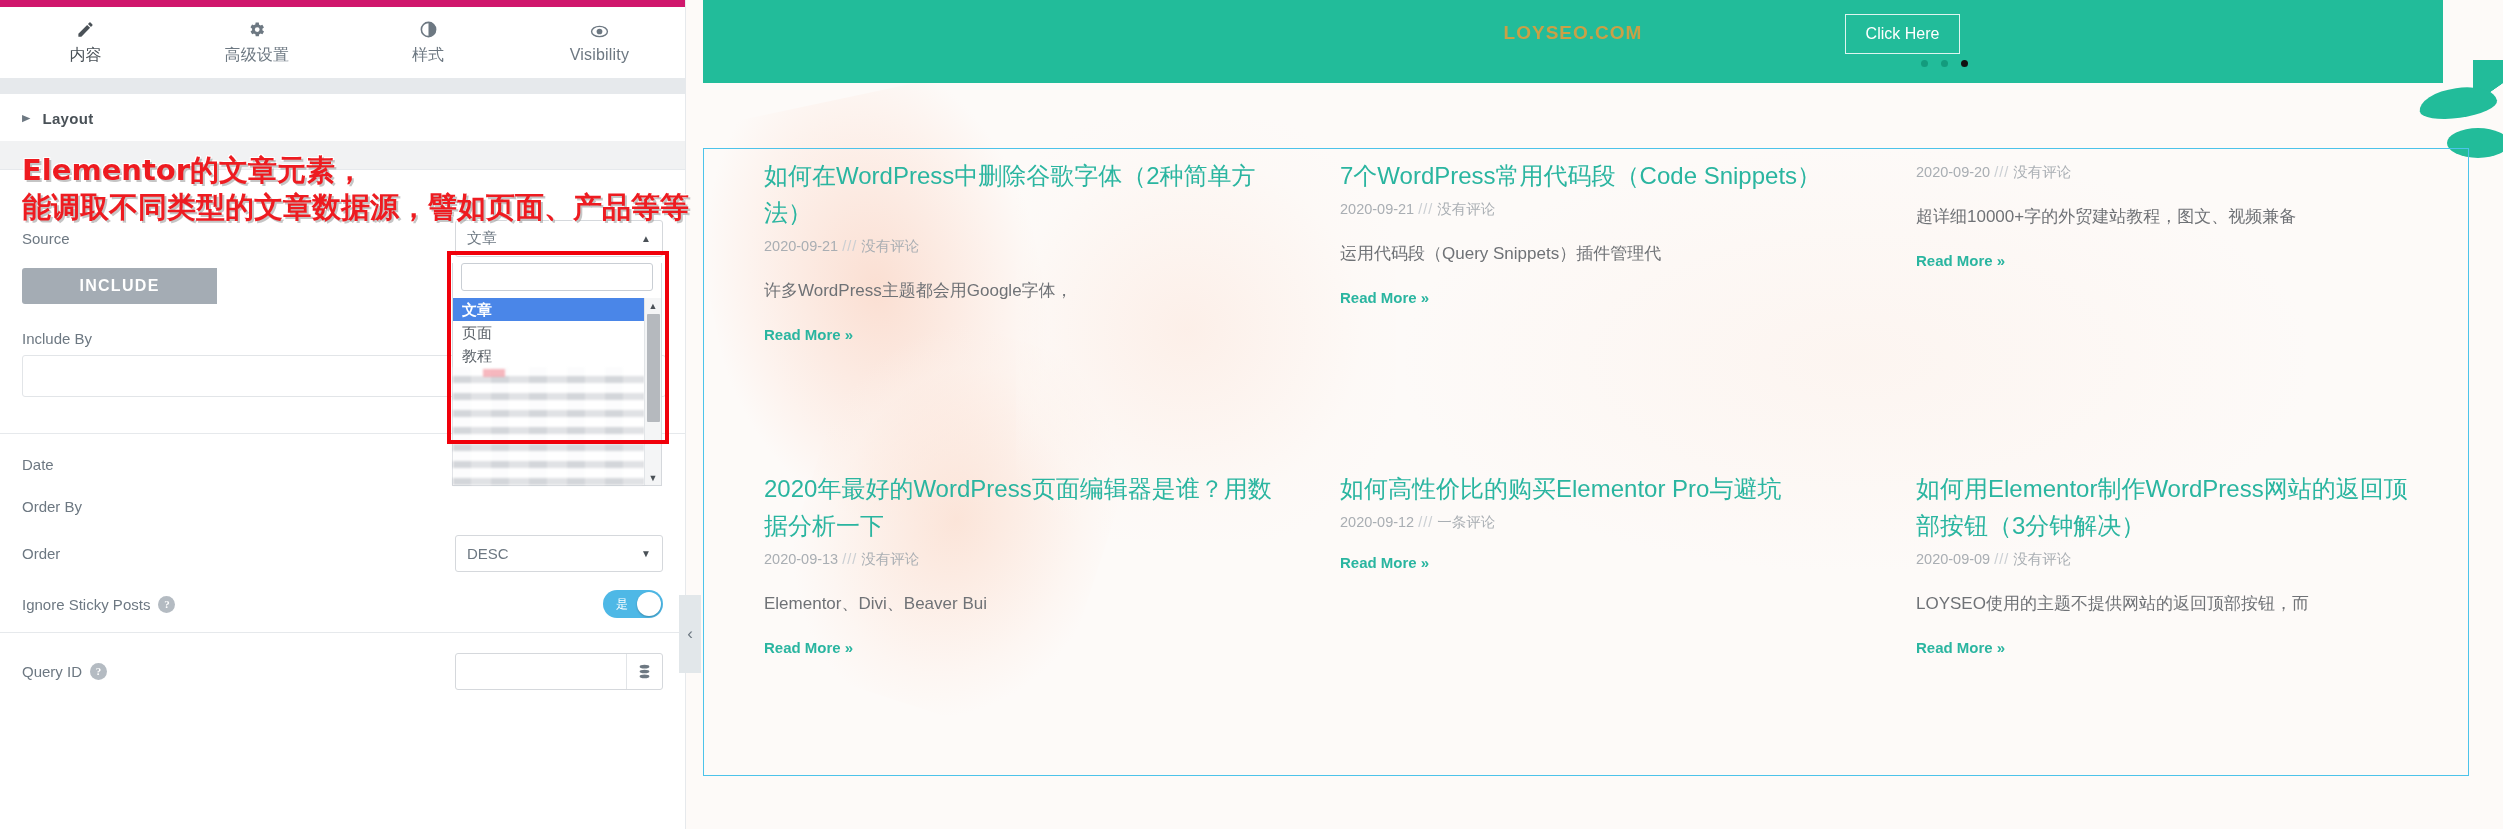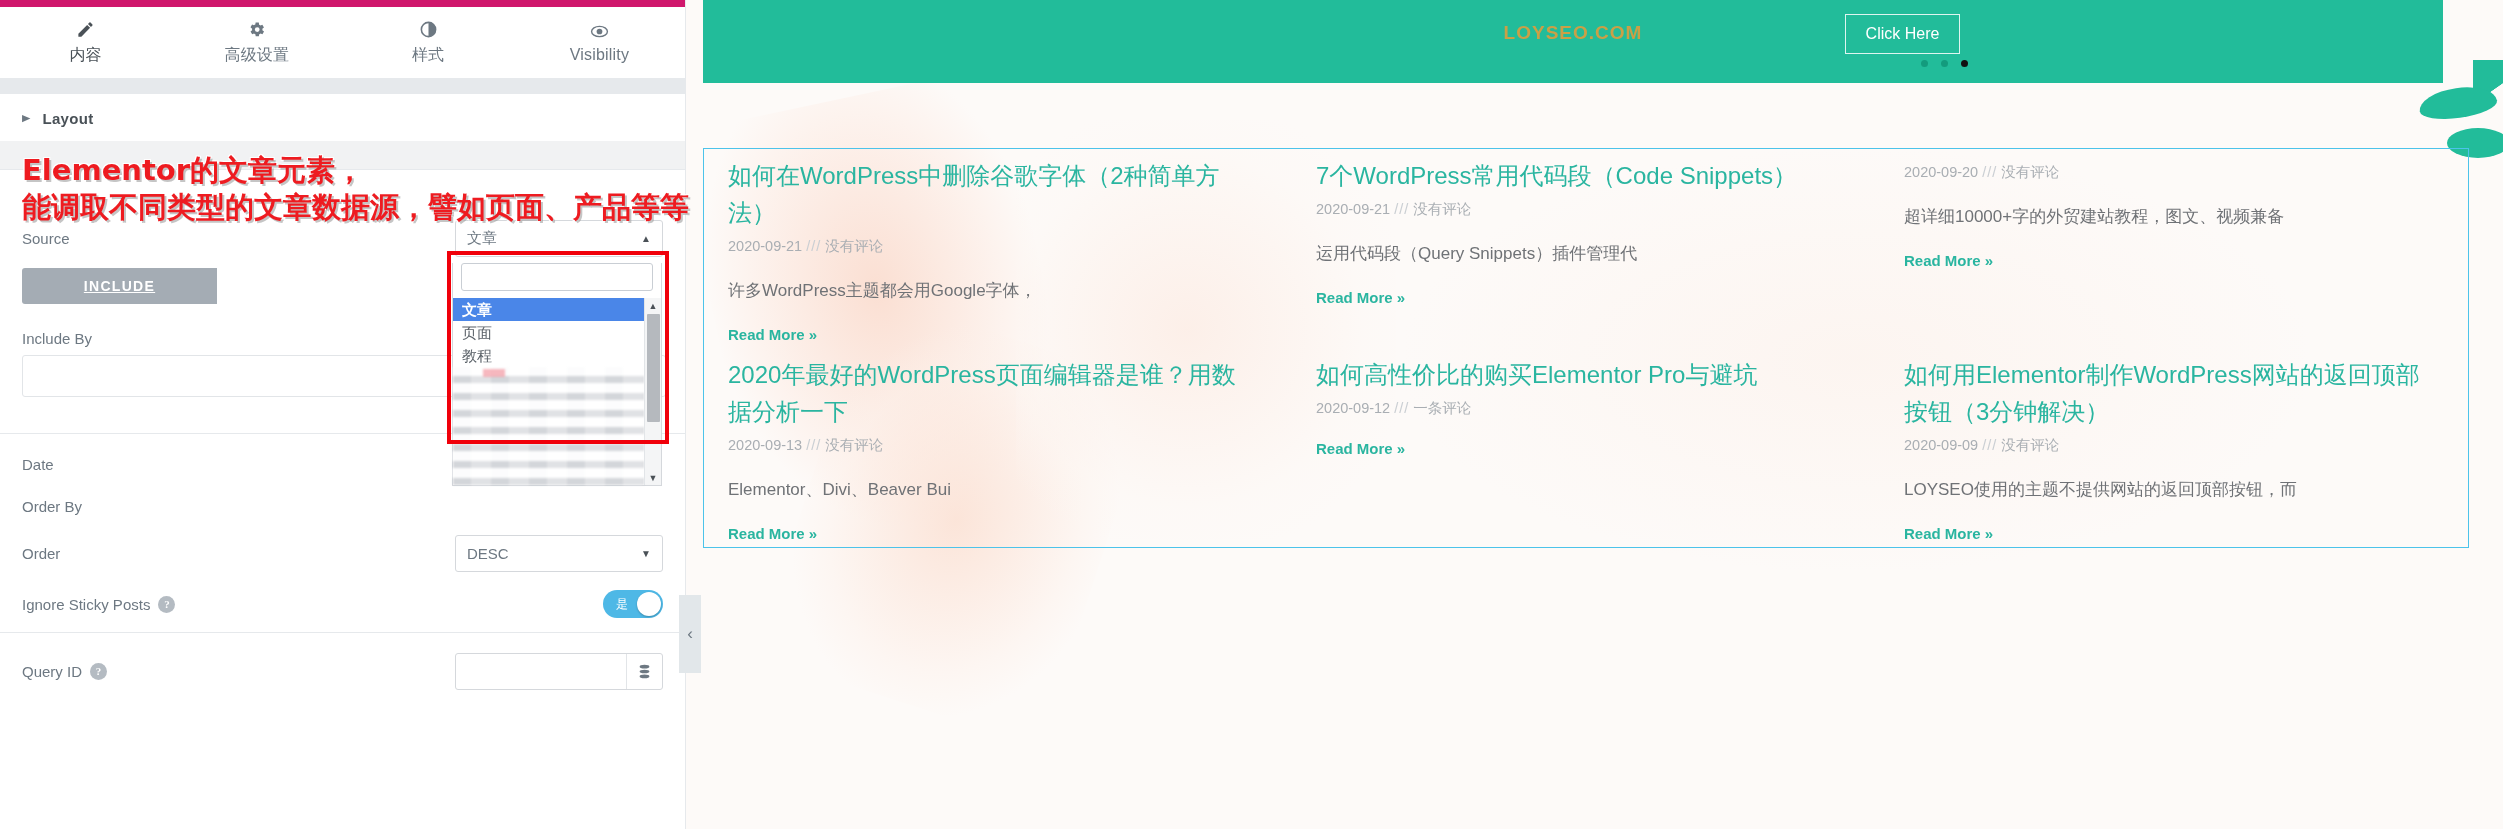--- a/index.html
+++ b/index.html
@@ -94,22 +94,22 @@
   }
   .select .arrow { font-size: 10px; color: #4a5157; }
 
   
   .segmented {
     display: flex; width: 100%; height: 36px;
     border-radius: 3px; overflow: hidden;
   }
   .segmented .seg {
     flex: 1; display:flex; align-items:center; justify-content:center;
-    font-size: 14px; font-weight: bold; letter-spacing: 1.3px;
-    color: #fff; background: #a4acb4; cursor: pointer; text-decoration: underline;
+    font-size: 16px; font-weight: bold; letter-spacing: 1.3px;
+    color: #fff; background: #a4acb4; cursor: pointer;
   }
   .segmented .seg.empty { background: #fff; }
   .include-row { padding: 0 22px; margin-top: 6px; }
   .include-row .segwrap { width: 390px; }
 
   .bigfield {
     margin: 0 22px;
     height: 42px; border: 1px solid #e2e5e8; border-radius: 3px; background: #fff;
     width: 644px;
   }
@@ -287,23 +287,24 @@
     border-radius: 50%;
   }
   #leaf3 {
     right: 0px; top: 60px; width: 30px; height: 52px;
     background: linear-gradient(145deg, #22bc9a 60%, rgba(34,188,154,0) 61%);
   }
 
   
   #posts-widget {
     position: absolute; left: 17px; top: 148px; right: 34px;
-    height: 400px;
+    height: 628px;
     border: 1.5px solid #4cc3ea;
     background: transparent;
+    padding-left: 36px;
   }
   #posts-grid {
     display: flex;
     padding: 0;
     height: 100%;
   }
   .post-col { flex: 1 1 0; padding: 0 20px 0 0; }
   .post {
     padding: 8px 24px 0 24px;
     height: 50%;

